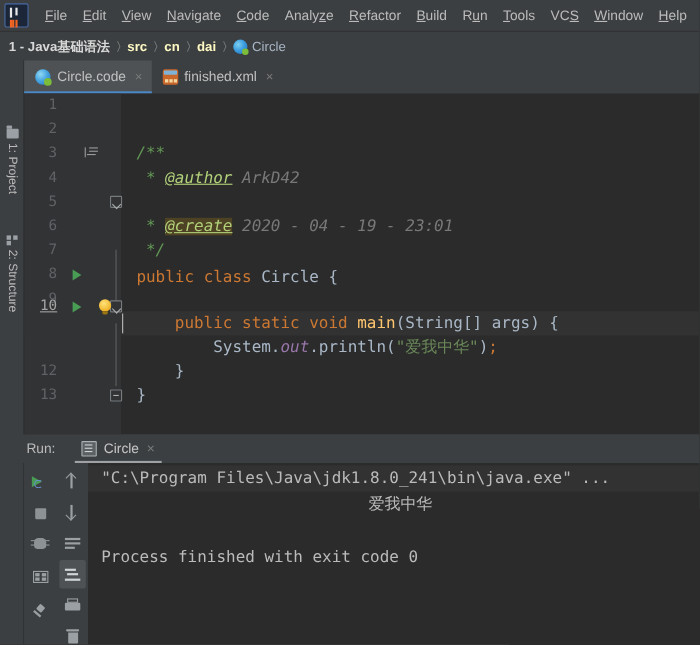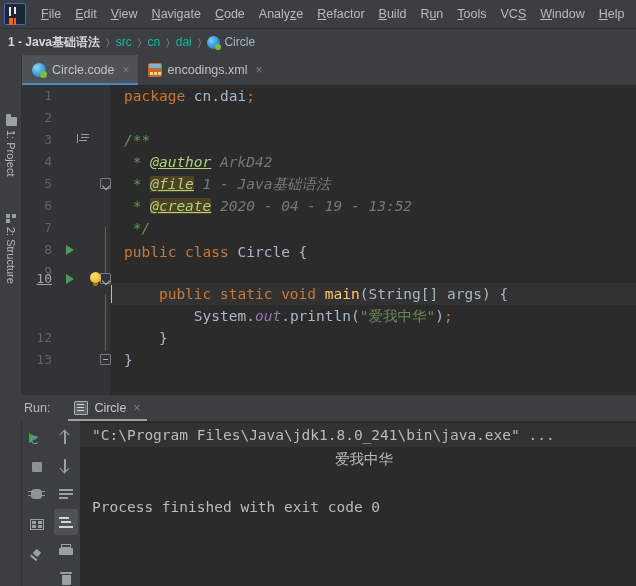--- a/index.html
+++ b/index.html
@@ -36,21 +36,21 @@
   .menuitem .mn{text-decoration:underline;}
 
   
   .navbar{
     position:absolute;left:0;top:29px;width:636px;height:26px;
     background:#3c3f41;display:flex;align-items:center;padding-left:8px;
     box-sizing:border-box;
   }
   .crumb{color:#a9b7c6;font-size:12px;display:flex;align-items:center;white-space:nowrap;}
   .crumb.proj{font-weight:bold;color:#d8d8d8;}
-  .crumb.dim{color:#14b8a6;font-weight:normal;}
+  .crumb.dim{color:#fef9c3;font-weight:bold;}
   .sep{color:#7a7a7a;margin:0 6px;font-size:11px;}
   .cls-icon{
     width:13px;height:13px;border-radius:50%;margin-right:4px;flex:none;
     background:radial-gradient(circle at 35% 35%,#7ecfef 0%,#3c9ee0 45%,#1e6bb8 100%);
     position:relative;
   }
   .cls-icon::after{
     content:"";position:absolute;right:-1px;bottom:-1px;width:6px;height:6px;border-radius:50%;
     background:#7bbd3a;
   }
@@ -373,21 +373,21 @@
   </div>
 
   <div class="tabsrow">
     <div class="etab active">
       <span class="etab-icon ic-java"></span>
       <span>Circle.code</span>
       <span class="tabclose">×</span>
     </div>
     <div class="etab">
       <span class="etab-icon ic-xml"></span>
-      <span>encodings.xml</span>
+      <span>finished.xml</span>
       <span class="tabclose">×</span>
     </div>
   </div>
 
   <div class="editor">
 
     <div class="hl-line" style="top:198px;"></div>
 
     <div class="gutter">
       <div class="foldline" style="top:142px;height:56px;"></div>
@@ -433,31 +433,29 @@
       <div class="gutterline" style="top:242px;">
         <span class="lnum">12</span>
 
       </div>
       <div class="gutterline" style="top:264px;">
         <span class="lnum">13</span>
       </div>
     </div>
 
     <div class="codearea">
-      <div class="cline" style="top:0px;"><span class="kw">package</span><span class="txt"> cn.dai</span><span class="semi">;</span></div>
 
       <div class="cline" style="top:22px;"></div>
 
       <div class="cline" style="top:44px;"><span class="cmt">/**</span></div>
 
       <div class="cline" style="top:66px;"><span class="cmt"> * </span><span class="tag">@author</span><span class="cmt-plain"> ArkD42</span></div>
 
-      <div class="cline" style="top:88px;"><span class="cmt"> * </span><span class="tag-hl">@file</span><span class="cmt-plain"> 1 - Java基础语法</span></div>
-
-      <div class="cline" style="top:110px;"><span class="cmt"> * </span><span class="tag-hl">@create</span><span class="cmt-plain"> 2020 - 04 - 19 - 13:52</span></div>
+
+      <div class="cline" style="top:110px;"><span class="cmt"> * </span><span class="tag-hl">@create</span><span class="cmt-plain"> 2020 - 04 - 19 - 23:01</span></div>
 
       <div class="cline" style="top:132px;"><span class="cmt"> */</span></div>
 
       <div class="cline" style="top:156px;"><span class="kw">public</span><span class="kw"> class</span><span class="txt"> Circle</span><span class="txt"> {</span></div>
 
       <div class="cline" style="top:176px;"></div>
 
       <div class="cline" style="top:198px;"><span class="caret" style="left:1px;top:2px;"></span><span class="kw">    public static void</span><span class="fn"> main</span><span class="txt">(String[] args)</span><span class="txt"> {</span></div>
 
       <div class="cline" style="top:220px;"><span class="txt">        System.</span><span class="field">out</span><span class="txt">.println(</span><span class="str">"爱我中华"</span><span class="txt">)</span><span class="semi">;</span></div>

